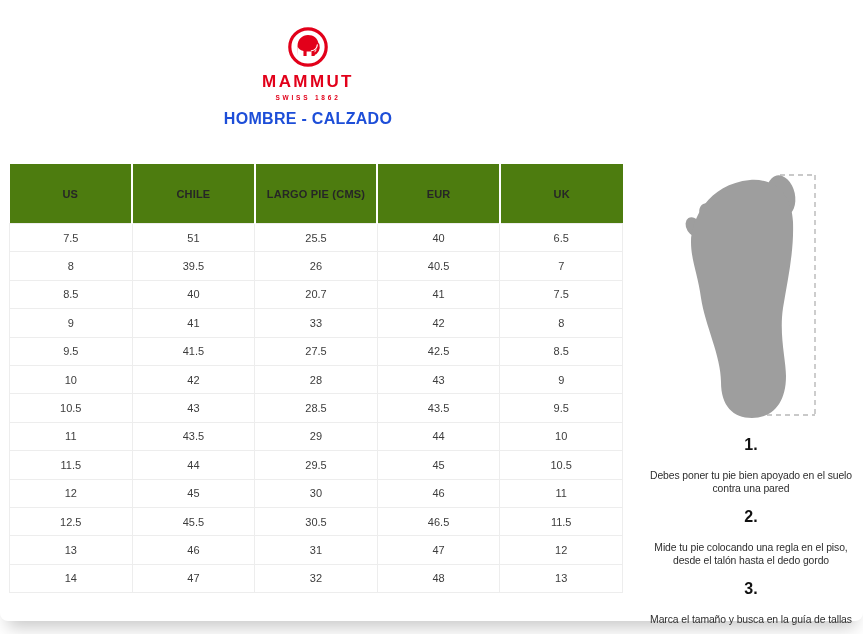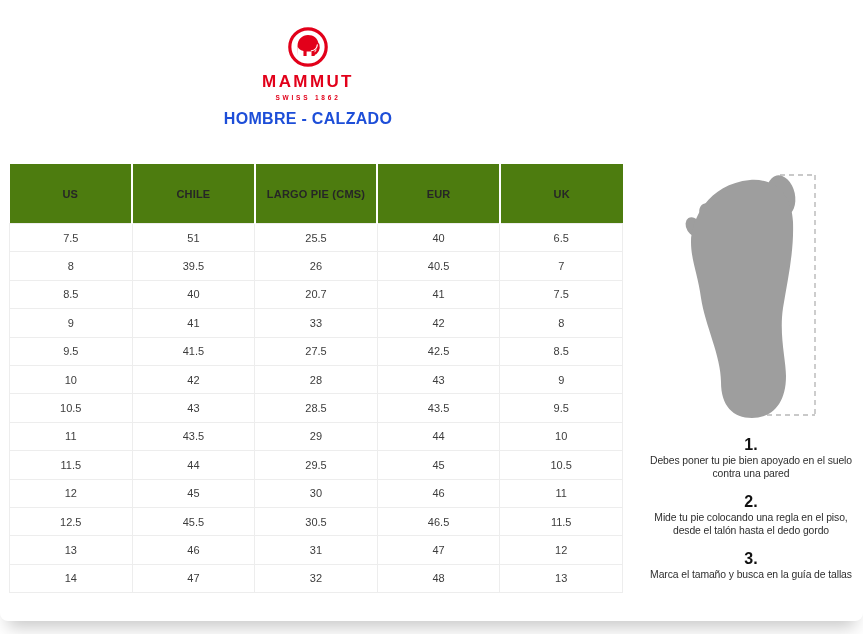--- a/index.html
+++ b/index.html
@@ -59,21 +59,21 @@
   .guide {
     position:absolute; left:640px; top:160px; width:222px;
     text-align:center;
   }
   .foot-svg { width:222px; height:272px; display:block; }
   .steps { margin-top:4px; }
   .step { margin-bottom:12px; }
   .step-number { font-size:16px; font-weight:700; color:#111111; line-height:1.1; }
   .step-text {
     font-size:10.4px; color:#2e2e2e; line-height:1.32;
-    margin-top:0; letter-spacing:-0.1px;
+    margin-top:15px; letter-spacing:-0.1px;
   }
 </style>
 </head>
 <body>
 
 <div class="card">
 
   <div class="brand">
     <svg class="logo-svg" viewBox="0 0 60 60">
       <circle cx="30" cy="30" r="26" fill="none" stroke="#e2001a" stroke-width="4.6"></circle>

